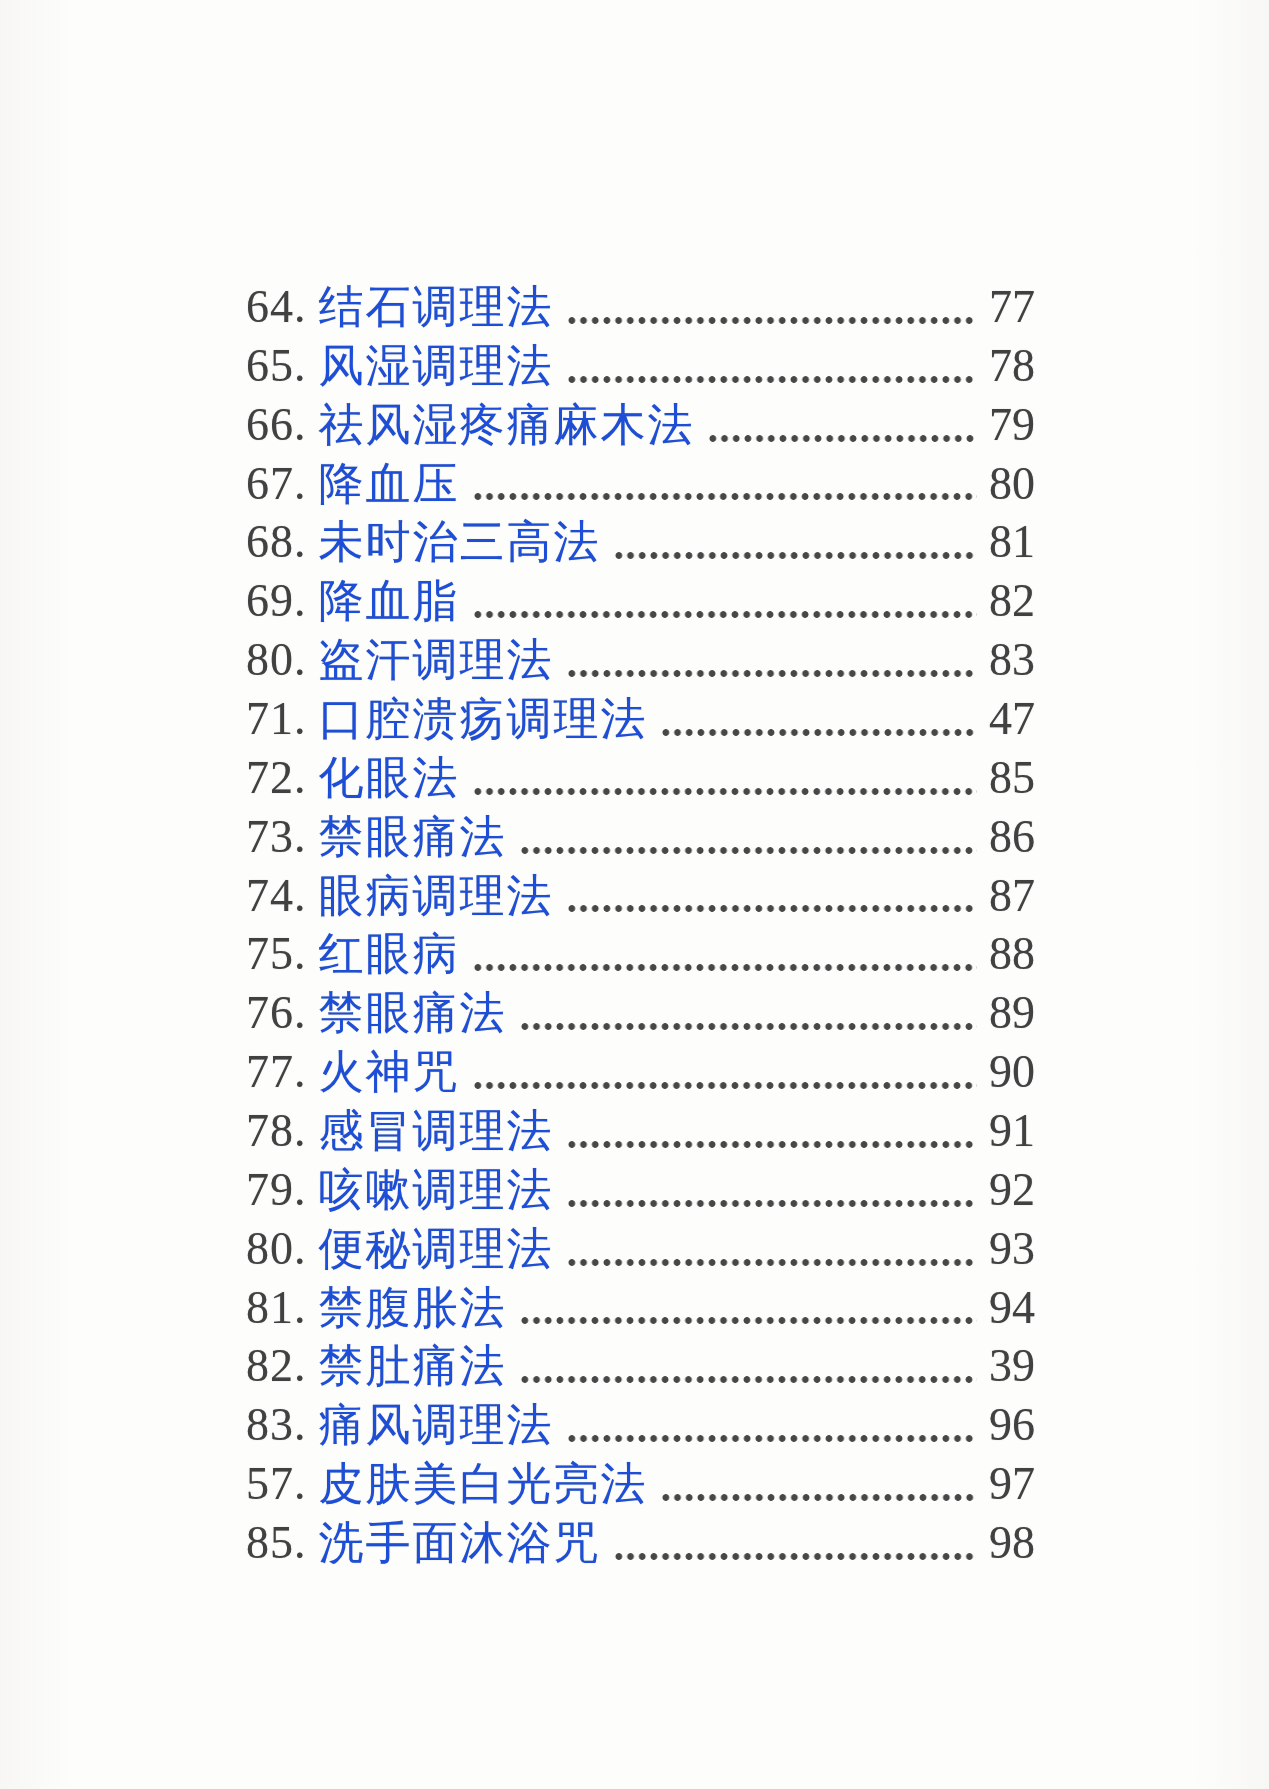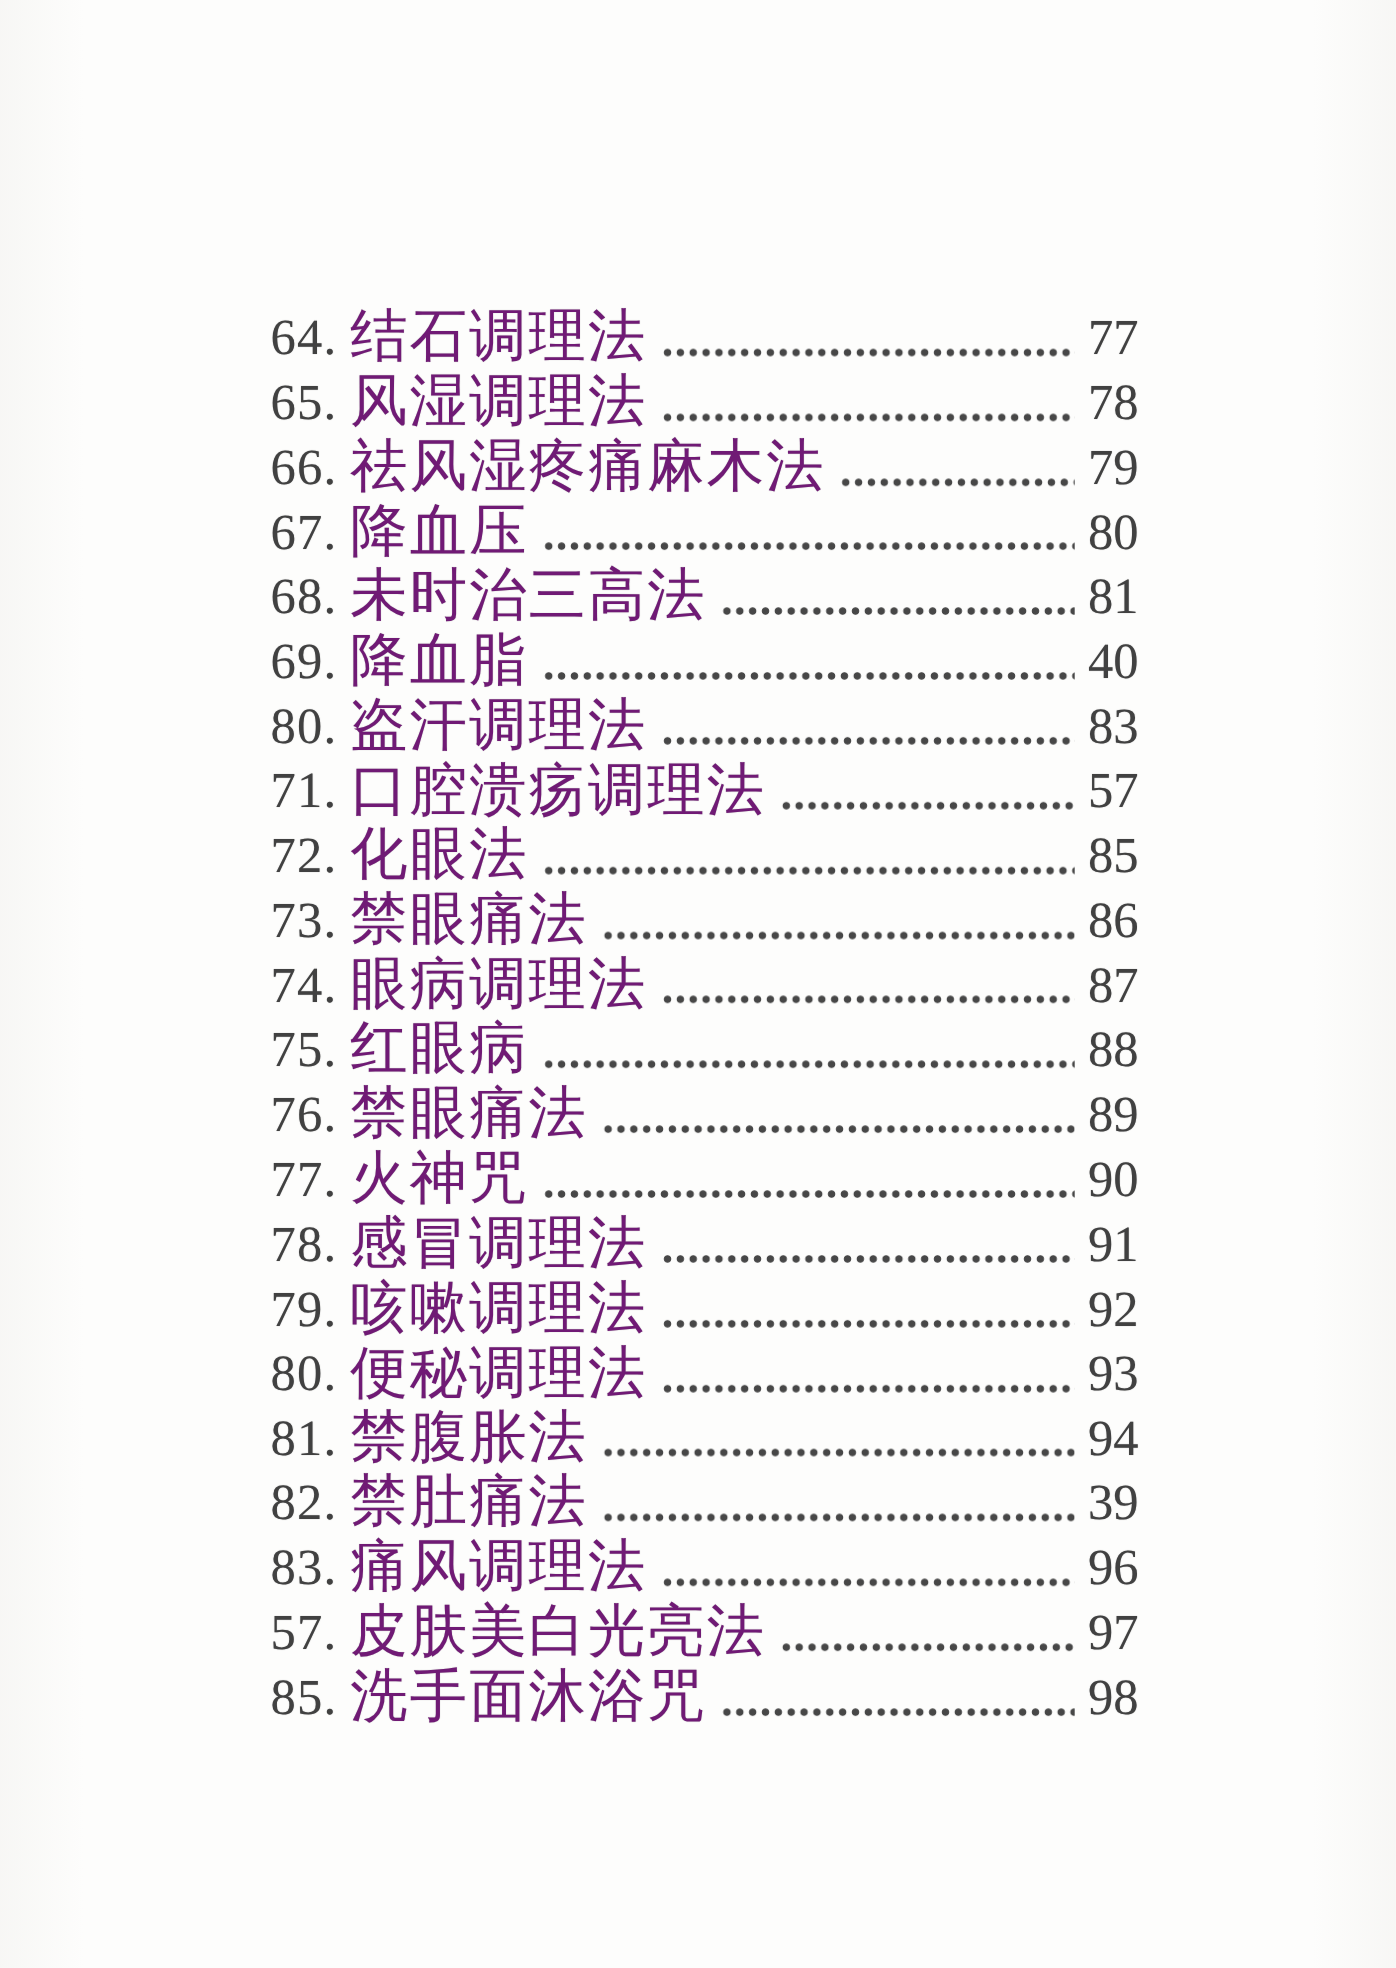--- a/index.html
+++ b/index.html
@@ -37,23 +37,23 @@
     white-space: nowrap;
   }
   .num {
     font-size: 46px;
     letter-spacing: 1px;
     margin-right: 12px;
     color: #414141;
     text-shadow: 0 0 1px rgba(70,70,70,0.45);
   }
   .title {
-    font-size: 52px;
+    font-size: 45px;
     letter-spacing: 2px;
-    color: #701a75;
+    color: #1d4ed8;
     text-shadow: 0 0 1px rgba(70,70,70,0.4);
   }
   .leader {
     flex: 1 1 auto;
     align-self: stretch;
     margin: 0 6px 0 12px;
     background-image: radial-gradient(circle, #474747 3px, rgba(71,71,71,0.55) 3.3px, transparent 3.8px);
     background-size: 11.7px 9px;
     background-repeat: repeat-x;
     background-position: left calc(100% - 12px);
@@ -105,35 +105,35 @@
     <span class="num">68.</span>
     <span class="title">未时治三高法</span>
     <span class="leader"></span>
     <span class="pageno">81</span>
   </div>
 
   <div class="toc-row">
     <span class="num">69.</span>
     <span class="title">降血脂</span>
     <span class="leader"></span>
-    <span class="pageno">40</span>
+    <span class="pageno">82</span>
   </div>
 
   <div class="toc-row">
     <span class="num">80.</span>
     <span class="title">盗汗调理法</span>
     <span class="leader"></span>
     <span class="pageno">83</span>
   </div>
 
   <div class="toc-row">
     <span class="num">71.</span>
     <span class="title">口腔溃疡调理法</span>
     <span class="leader"></span>
-    <span class="pageno">57</span>
+    <span class="pageno">47</span>
   </div>
 
   <div class="toc-row">
     <span class="num">72.</span>
     <span class="title">化眼法</span>
     <span class="leader"></span>
     <span class="pageno">85</span>
   </div>
 
   <div class="toc-row">

